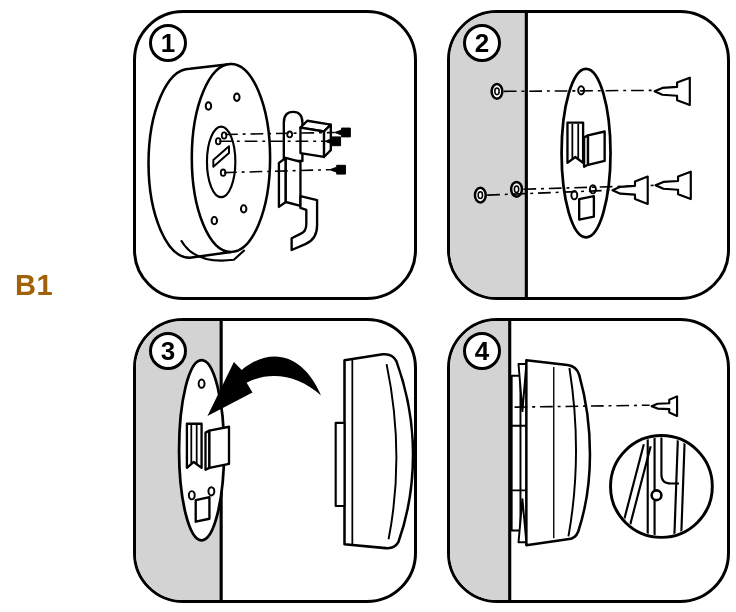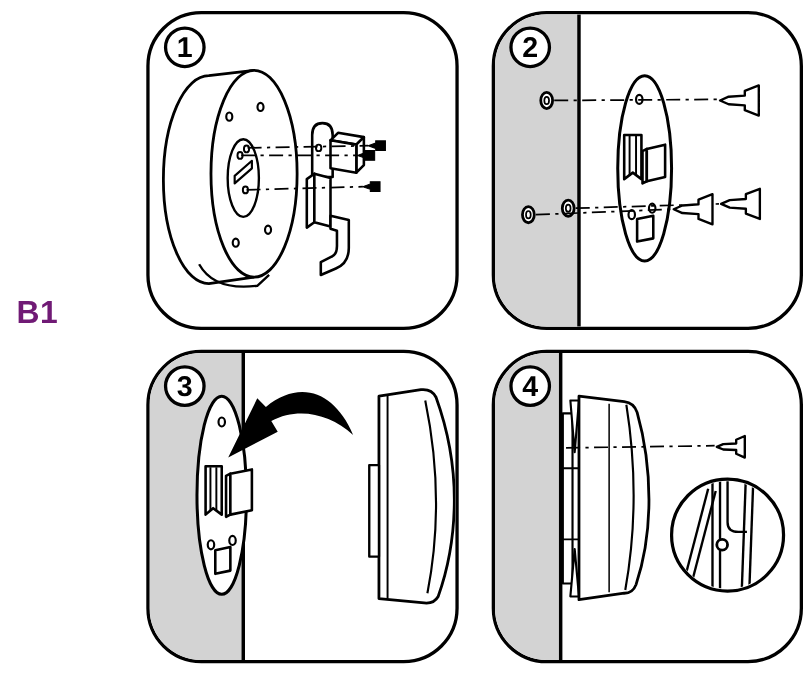--- a/index.html
+++ b/index.html
@@ -2,21 +2,21 @@
 <html><head>
 <meta charset="utf-8">
 <style>
   html,body{margin:0;padding:0;}
   body{
     width:736px;height:612px;position:relative;background:#ffffff;
     font-family:"Liberation Sans", sans-serif;overflow:hidden;
   }
   .figure-label{
     position:absolute;left:15px;top:269px;
-    font-size:29px;font-weight:bold;color:#701a75;letter-spacing:0.5px;
+    font-size:29px;font-weight:bold;color:#a16207;letter-spacing:0.5px;
   }
   .panel{
     position:absolute;background:#fff;border:3px solid #000;
     border-radius:50px;overflow:hidden;box-sizing:border-box;
   }
   #panel1{left:133px;top:10px;width:284px;height:290px;}
   #panel2{left:447px;top:10px;width:283px;height:290px;}
   #panel3{left:133px;top:318px;width:284px;height:285px;}
   #panel4{left:447px;top:318px;width:283px;height:285px;}
   .illus{position:absolute;left:0;top:0;width:100%;height:100%;}

